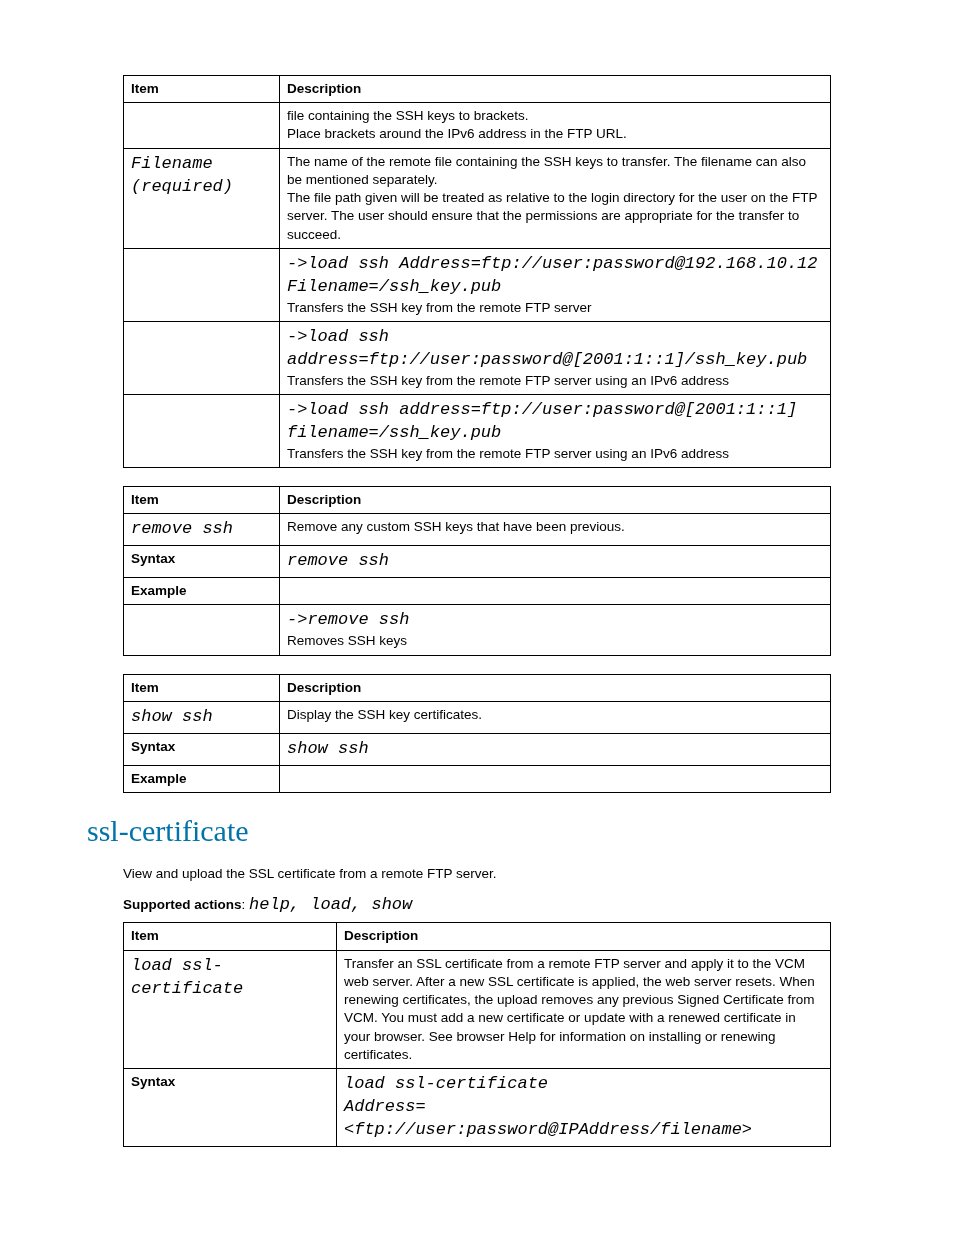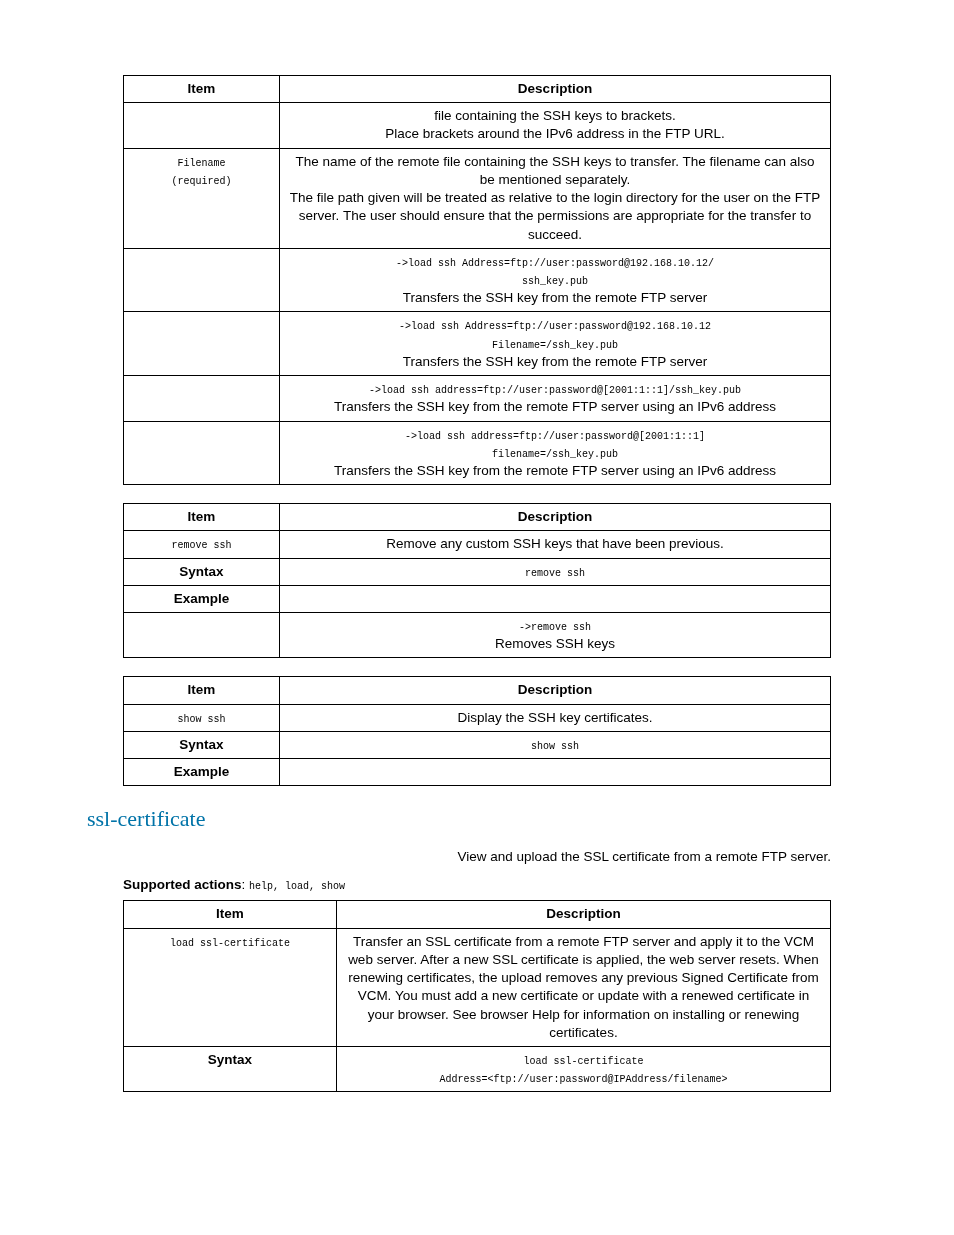--- a/index.html
+++ b/index.html
@@ -15,44 +15,44 @@
   table {
     border-collapse: collapse;
     width: 100%;
     margin-bottom: 18px;
     table-layout: fixed;
   }
   td, th {
     border: 1px solid #000;
     padding: 4px 7px;
     vertical-align: top;
-    text-align: center;
+    text-align: left;
     font-weight: normal;
     word-wrap: break-word;
   }
   th.hdr, td.hdr {
     font-weight: bold;
   }
   .mono {
     font-family: "Courier New", Courier, monospace;
-    font-size: 10px;
+    font-size: 17px;
     line-height: 1.35;
+    font-style: italic;
   }
   .col-item-a { width: 156px; }
   .col-item-b { width: 213px; }
   h2.sec-title {
     font-family: Georgia, 'Times New Roman', serif;
     font-weight: normal;
-    font-size: 22px;
+    font-size: 30px;
     color: #0073a8;
     margin: 14px 0 14px -36px;
   }
   .intro {
     margin: 0 0 10px 0;
-    text-align: right;
   }
   .supported {
     margin: 0 0 6px 0;
   }
 </style>
 </head>
 <body>
 
 <table>
   <colgroup>
@@ -72,28 +72,20 @@
     </td>
   </tr>
   <tr>
     <td>
       <span class="mono">Filename</span><br>
       <span class="mono">(required)</span>
     </td>
     <td>
       <span>The name of the remote file containing the SSH keys to transfer. The filename can also be mentioned separately.</span><br>
       <span>The file path given will be treated as relative to the login directory for the user on the FTP server. The user should ensure that the permissions are appropriate for the transfer to succeed.</span>
-    </td>
-  </tr>
-  <tr>
-    <td></td>
-    <td>
-      <span class="mono">-&gt;load ssh Address=ftp://user:password@192.168.10.12/</span><br>
-      <span class="mono">ssh_key.pub</span><br>
-      <span>Transfers the SSH key from the remote FTP server</span>
     </td>
   </tr>
   <tr>
     <td></td>
     <td>
       <span class="mono">-&gt;load ssh Address=ftp://user:password@192.168.10.12</span><br>
       <span class="mono">Filename=/ssh_key.pub</span><br>
       <span>Transfers the SSH key from the remote FTP server</span>
     </td>
   </tr>

